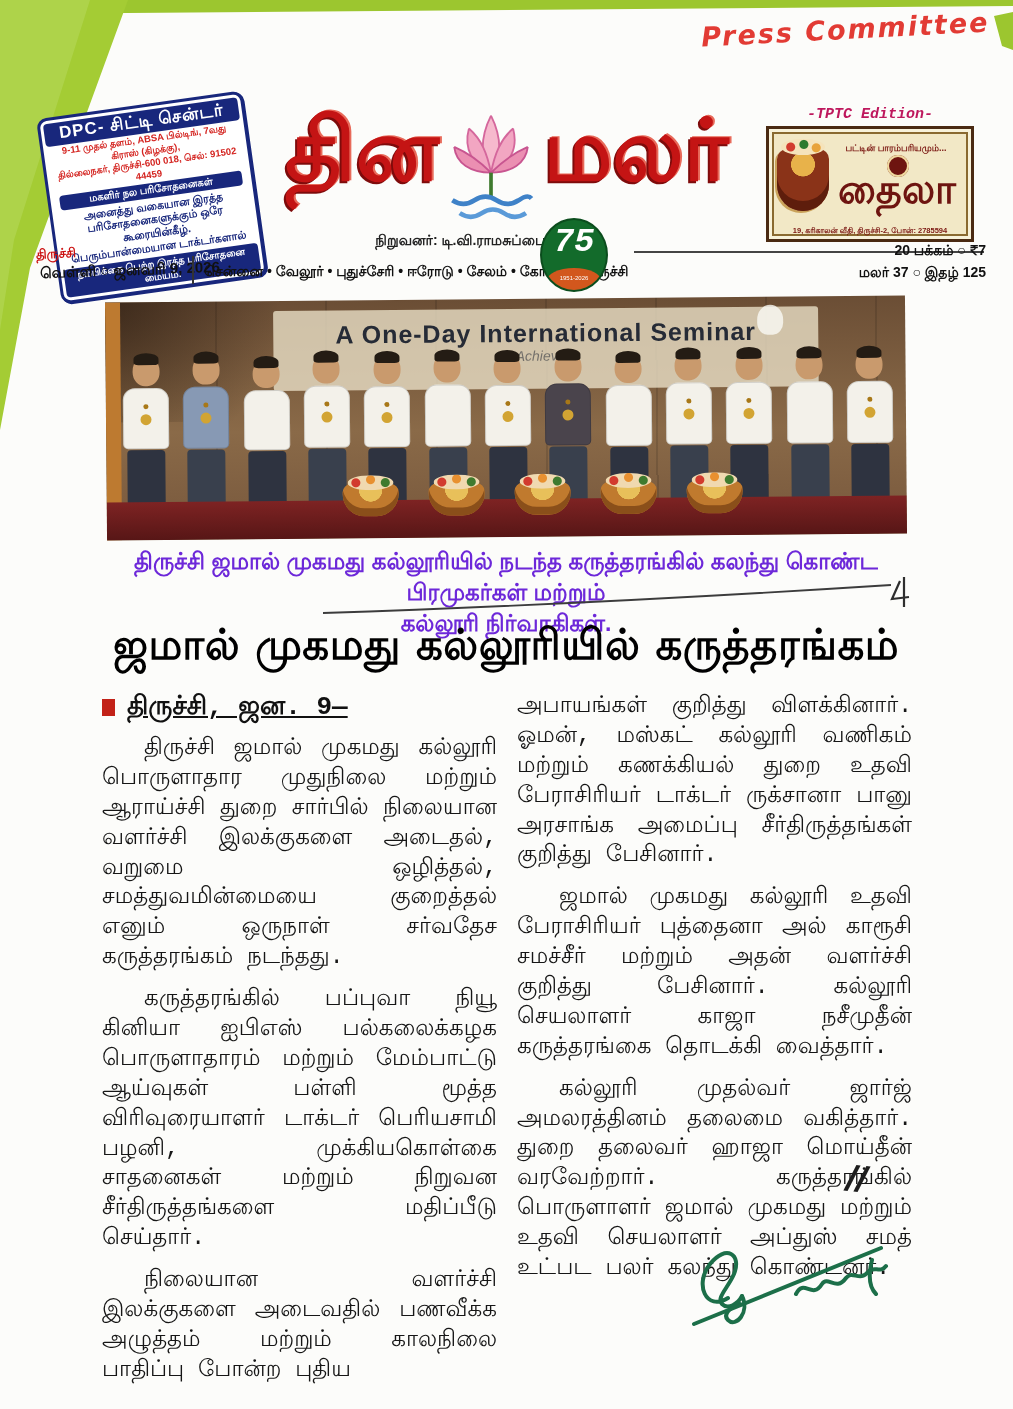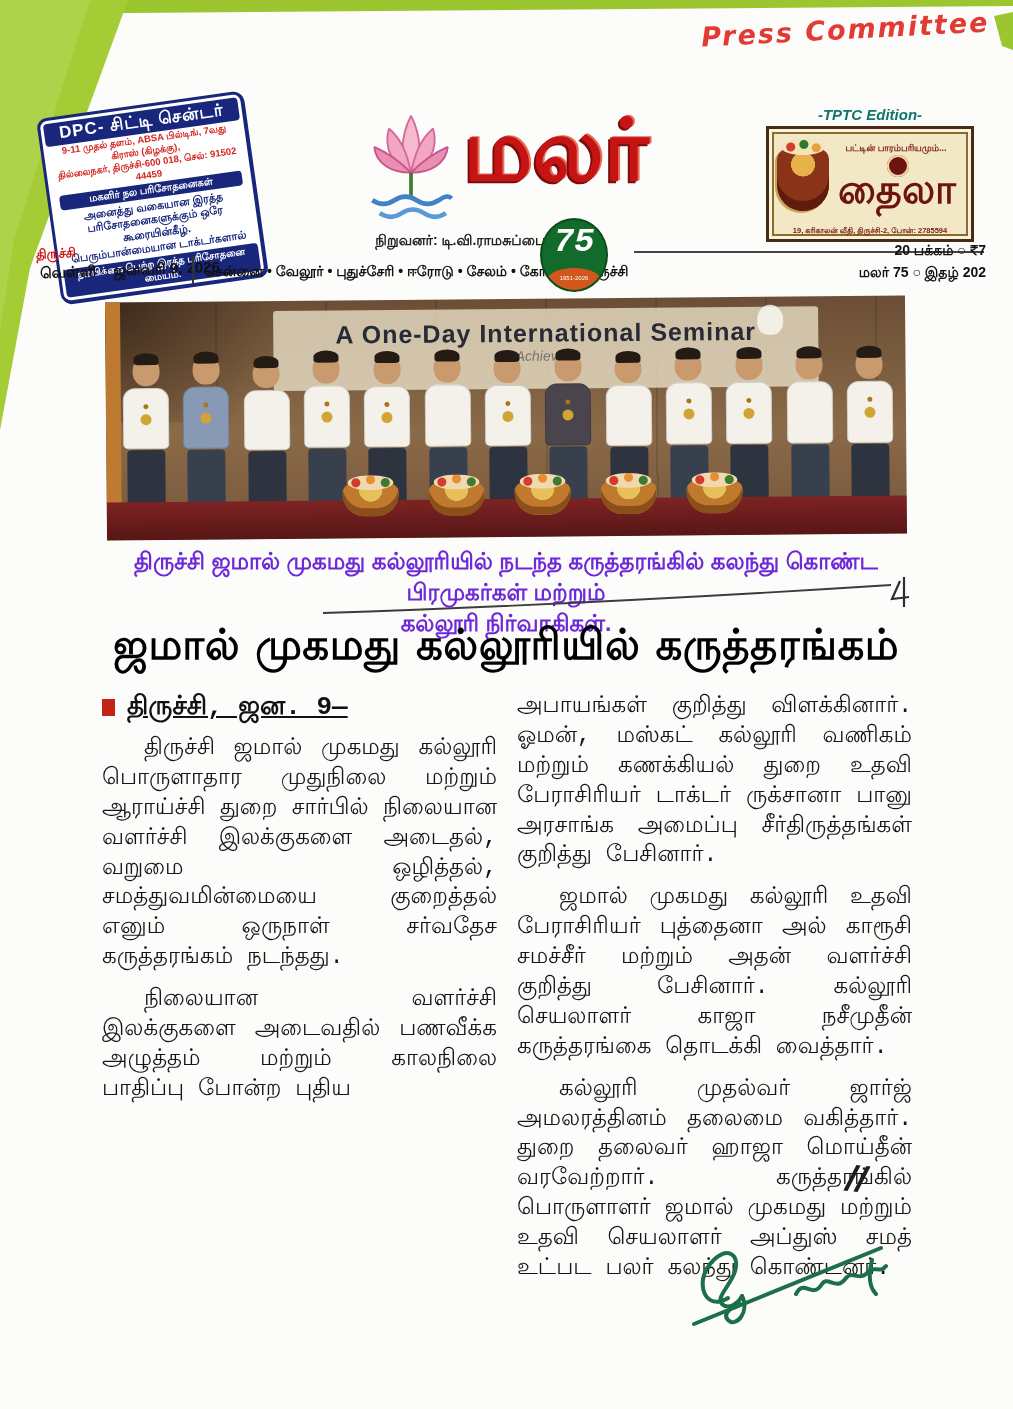--- a/index.html
+++ b/index.html
@@ -29,22 +29,22 @@
   .mast-word{font-size:86px;line-height:0.95;font-weight:900;color:#c41414;
              text-shadow:-2px 2px 0 #7e0b0b,2px -1px 0 #e86a5a;font-family:"DejaVu Sans",sans-serif;}
   .founder{left:330px;top:232px;width:280px;text-align:center;font-size:14px;font-weight:bold;color:#222;}
   .badge75{left:540px;top:218px;width:64px;height:70px;border-radius:50%;background:#136b2b;
            border:2px solid #0b4d1d;color:#fff;text-align:center;z-index:5;overflow:hidden;}
   .badge75 .num{font-family:Liberation Mono, monospace;font-style:italic;font-weight:bold;font-size:34px;line-height:44px;}
   .badge75 .arc{position:absolute;bottom:-6px;left:4px;right:4px;height:28px;border-radius:50% 50% 0 0;
                 background:#d2571d;font-size:6px;line-height:20px;color:#fff;}
 
   
-  .tptc{left:772px;top:106px;width:196px;text-align:center;font-family:Liberation Sans, sans-serif;
-        font-weight:bold;font-style:italic;font-size:15px;color:#0f766e;}
+  .tptc{left:772px;top:106px;width:196px;text-align:center;font-family:Liberation Mono, monospace;
+        font-weight:bold;font-style:italic;font-size:15px;color:#be185d;}
   .right-ad{left:766px;top:126px;width:202px;height:110px;border:3px solid #4a2a12;background:#f2e8c6;
             box-shadow:inset 0 0 0 3px #f8f2da, inset 0 0 0 5px #8a6a30;}
   .right-ad .tagline{position:absolute;left:58px;top:14px;width:138px;font-size:9px;font-weight:bold;
                      color:#7a1510;text-align:center;}
   .right-ad .stamp{position:absolute;left:118px;top:26px;width:22px;height:22px;border-radius:50%;
                    background:#6e1410;box-shadow:inset 0 0 0 2px #f0d9a0;}
   .right-ad .brand{position:absolute;left:58px;top:40px;width:140px;text-align:center;font-size:40px;
                    font-weight:900;color:#6e1410;font-family:"DejaVu Sans",sans-serif;line-height:1;}
   .right-ad .food{position:absolute;left:8px;top:20px;width:52px;height:62px;border-radius:10px 10px 26px 26px;
                   background:radial-gradient(circle at 50% 25%,#e8b24a 0 22%,#8a3318 23% 100%);
@@ -139,20 +139,21 @@
     <div class="red">9-11 முதல் தளம், ABSA பில்டிங், 7வது கிராஸ் (கிழக்கு),</div>
     <div class="red">தில்லைநகர், திருச்சி-600 018, செல்: 91502 44459</div>
     <div class="band t3">மகளிர் நல பரிசோதனைகள்</div>
     <div class="blue">அனைத்து வகையான இரத்த</div>
     <div class="blue">பரிசோதனைகளுக்கும் ஒரே கூரையின்கீழ்.</div>
     <div class="blue">பெரும்பான்மையான டாக்டர்களால்</div>
     <div class="band t7">நம்பிக்கை பெற்ற இரத்த பரிசோதனை மையம்.</div>
   </div>
 
   <div class="abs masthead">
+    <span class="mast-word">தின</span>
     <svg width="92" height="118" viewBox="0 0 100 128">
       <path d="M50,6 C38,30 38,54 50,68 C62,54 62,30 50,6" fill="#f6b9cd" stroke="#d4679c" stroke-width="2"></path>
       <path d="M26,20 C20,42 30,60 50,68 C46,48 40,32 26,20" fill="#f2a6c2" stroke="#d4679c" stroke-width="2"></path>
       <path d="M74,20 C80,42 70,60 50,68 C54,48 60,32 74,20" fill="#f2a6c2" stroke="#d4679c" stroke-width="2"></path>
       <path d="M10,40 C12,58 28,68 50,68 C38,56 24,46 10,40" fill="#eb8fb2" stroke="#c85590" stroke-width="2"></path>
       <path d="M90,40 C88,58 72,68 50,68 C62,56 76,46 90,40" fill="#eb8fb2" stroke="#c85590" stroke-width="2"></path>
       <line x1="50" y1="68" x2="50" y2="96" stroke="#3f7a2e" stroke-width="4"></line>
       <path d="M8,98 q12,8 24,0 q12,-8 24,0 q12,8 24,0 q10,-7 14,-2" stroke="#3f82c8" stroke-width="5" fill="none"></path>
       <path d="M16,112 q12,8 24,0 q12,-8 24,0 q12,8 24,0" stroke="#5a9ad8" stroke-width="5" fill="none"></path>
     </svg>
@@ -172,21 +173,21 @@
     <div class="brand">தைலா</div>
     <div class="rafoot">19, கரிகாலன் வீதி, திருச்சி-2, போன்: 2785594</div>
   </div>
 
   <div class="abs edition-tag">திருச்சி</div>
   <div class="abs pub-date">வெள்ளி ○ ஜனவரி 9, 2026</div>
   <div class="abs vrule"></div>
   <div class="abs cities-l">சென்னை • வேலூர் • புதுச்சேரி • ஈரோடு • சேலம் • கோவை • திருச்சி</div>
   <div class="abs rule-r"></div>
   <div class="abs pages-price">20 பக்கம் ○ ₹7</div>
-  <div class="abs issue-no">மலர் 75 ○ இதழ் 202</div>
+  <div class="abs issue-no">மலர் 37 ○ இதழ் 125</div>
 
   <div class="abs photo">
     <div class="panels"></div>
     <div class="corner"></div>
     <div class="pillar"></div>
     <div class="banner">
       <div class="b1">A One-Day International Seminar</div>
       <div class="b2">Achieving</div>
     </div>
     <div class="emblem"></div>
@@ -293,20 +294,21 @@
   </svg>
 
   <div class="abs headline">ஜமால் முகமது கல்லூரியில் கருத்தரங்கம்</div>
 
   <div class="abs cols">
     <div class="col">
       <div class="art-dateline">
         <span class="sq"></span><u>திருச்சி, ஜன. 9—</u>
       </div>
       <p>திருச்சி ஜமால் முகமது கல்லூரி பொருளாதார முதுநிலை மற்றும் ஆராய்ச்சி துறை சார்பில் நிலையான வளர்ச்சி இலக்குகளை அடைதல், வறுமை ஒழித்தல், சமத்துவமின்மையை குறைத்தல் எனும் ஒருநாள் சர்வதேச கருத்தரங்கம் நடந்தது.</p>
+      <p>கருத்தரங்கில் பப்புவா நியூ கினியா ஐபிஎஸ் பல்கலைக்கழக பொருளாதாரம் மற்றும் மேம்பாட்டு ஆய்வுகள் பள்ளி மூத்த விரிவுரையாளர் டாக்டர் பெரியசாமி பழனி, முக்கியகொள்கை சாதனைகள் மற்றும் நிறுவன சீர்திருத்தங்களை மதிப்பீடு செய்தார்.</p>
       <p>நிலையான வளர்ச்சி இலக்குகளை அடைவதில் பணவீக்க அழுத்தம் மற்றும் காலநிலை பாதிப்பு போன்ற புதிய</p>
     </div>
     <div class="col">
       <p class="noindent">அபாயங்கள் குறித்து விளக்கினார். ஓமன், மஸ்கட் கல்லூரி வணிகம் மற்றும் கணக்கியல் துறை உதவி பேராசிரியர் டாக்டர் ருக்சானா பானு அரசாங்க அமைப்பு சீர்திருத்தங்கள் குறித்து பேசினார்.</p>
       <p>ஜமால் முகமது கல்லூரி உதவி பேராசிரியர் புத்தைனா அல் காரூசி சமச்சீர் மற்றும் அதன் வளர்ச்சி குறித்து பேசினார். கல்லூரி செயலாளர் காஜா நசீமுதீன் கருத்தரங்கை தொடக்கி வைத்தார்.</p>
       <p>கல்லூரி முதல்வர் ஜார்ஜ் அமலரத்தினம் தலைமை வகித்தார். துறை தலைவர் ஹாஜா மொய்தீன் வரவேற்றார். கருத்தரங்கில் பொருளாளர் ஜமால் முகமது மற்றும் உதவி செயலாளர் அப்துஸ் சமத் உட்பட பலர் கலந்து கொண்டனர்.</p>
     </div>
   </div>
 
   <div class="abs endmark">//</div>

